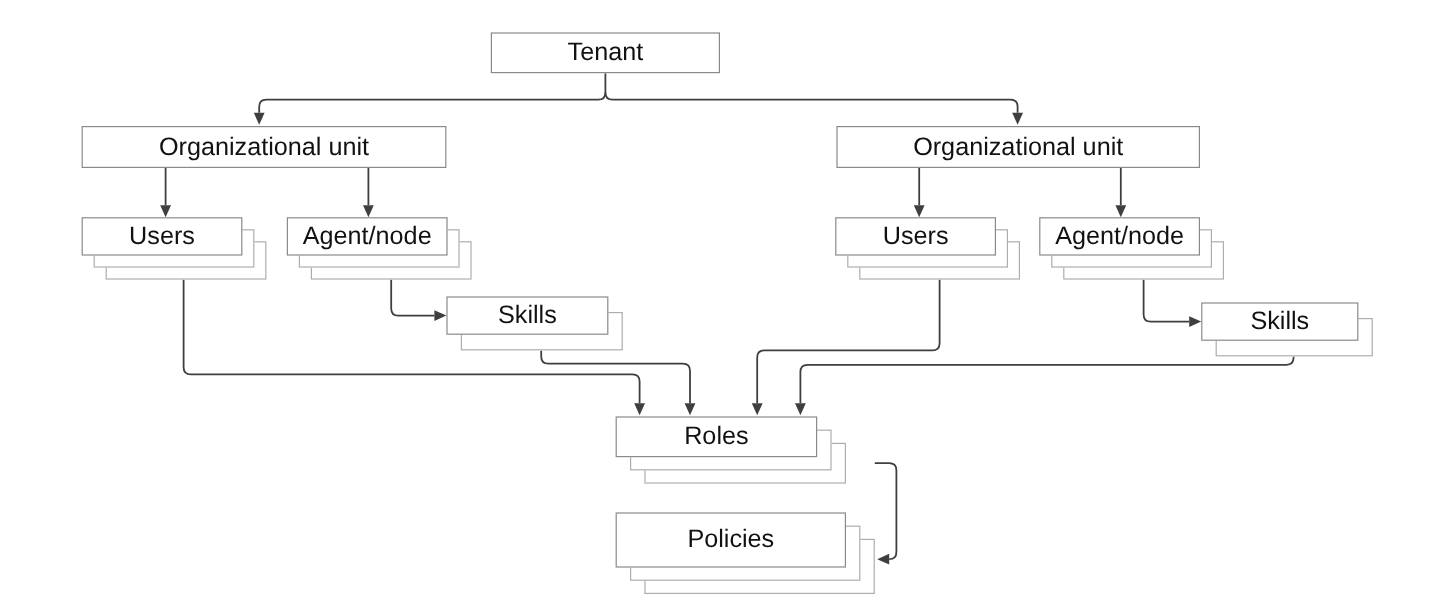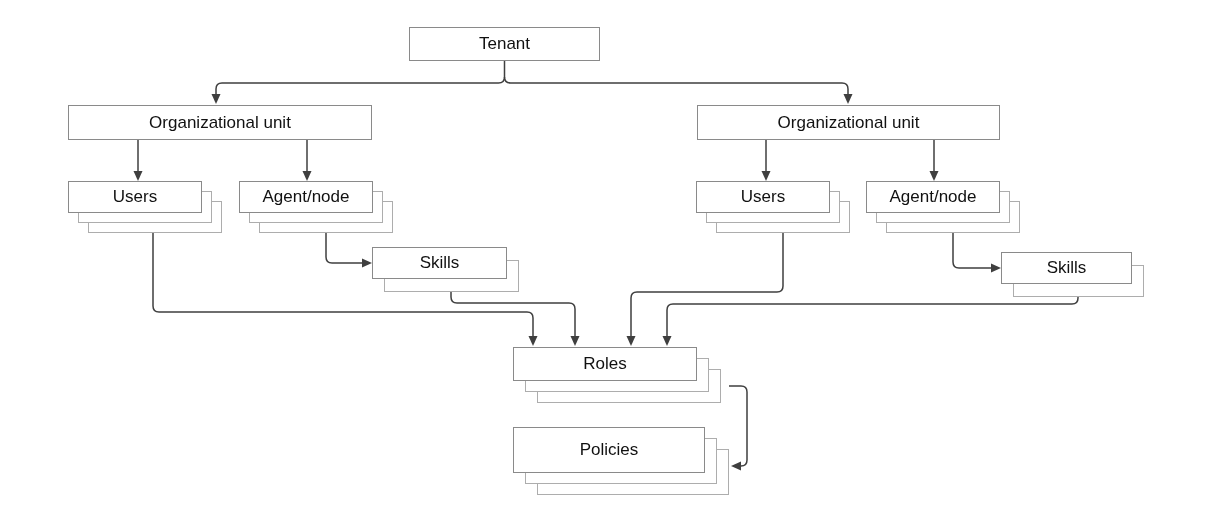--- a/index.html
+++ b/index.html
@@ -14,21 +14,21 @@
   .box-main{position:absolute;left:0;top:0;width:100%;height:100%;background:#ffffff;
             border:1px solid #8a8a8a;box-sizing:border-box;display:flex;
             align-items:center;justify-content:center;z-index:3;}
   .layer.l2{z-index:2;width:100%;height:100%;}
   .layer.l3{z-index:1;width:100%;height:100%;}
   .stack-sm .l2{left:10px;top:10px;}
   .stack-sm .l3{left:20px;top:20px;}
   .stack-skill .l2{left:12px;top:13px;}
   .stack-lg .l2{left:12px;top:11px;}
   .stack-lg .l3{left:24px;top:22px;}
-  .label{font-size:17px;color:#111111;white-space:nowrap;}
+  .label{font-size:21px;color:#111111;white-space:nowrap;}
 </style>
 </head>
 <body>
 
 <div class="canvas">
 
   <svg class="edges" width="1208" height="513">
     <g>
       <path class="edge" d="M504.5,61 V77 Q504.5,83 498.5,83 H222 Q216,83 216,89 V94"></path>
       <polygon class="arrow" points="216,104 211.5,94 220.5,94"></polygon>
@@ -140,21 +140,21 @@
     </div>
   </div>
 
   <div class="node stack-skill" style="left:1001px;top:252px;width:131px;height:32px">
     <div class="layer l2"></div>
     <div class="box-main">
       <span class="label">Skills</span>
     </div>
   </div>
 
-  <div class="node stack-lg" style="left:513px;top:347px;width:184px;height:34px">
+  <div class="node stack-lg" style="left:513px;top:347px;width:168px;height:34px">
     <div class="layer l3"></div>
     <div class="layer l2"></div>
     <div class="box-main">
       <span class="label">Roles</span>
     </div>
   </div>
 
   <div class="node stack-lg" style="left:513px;top:427px;width:192px;height:46px">
     <div class="layer l3"></div>
     <div class="layer l2"></div>

